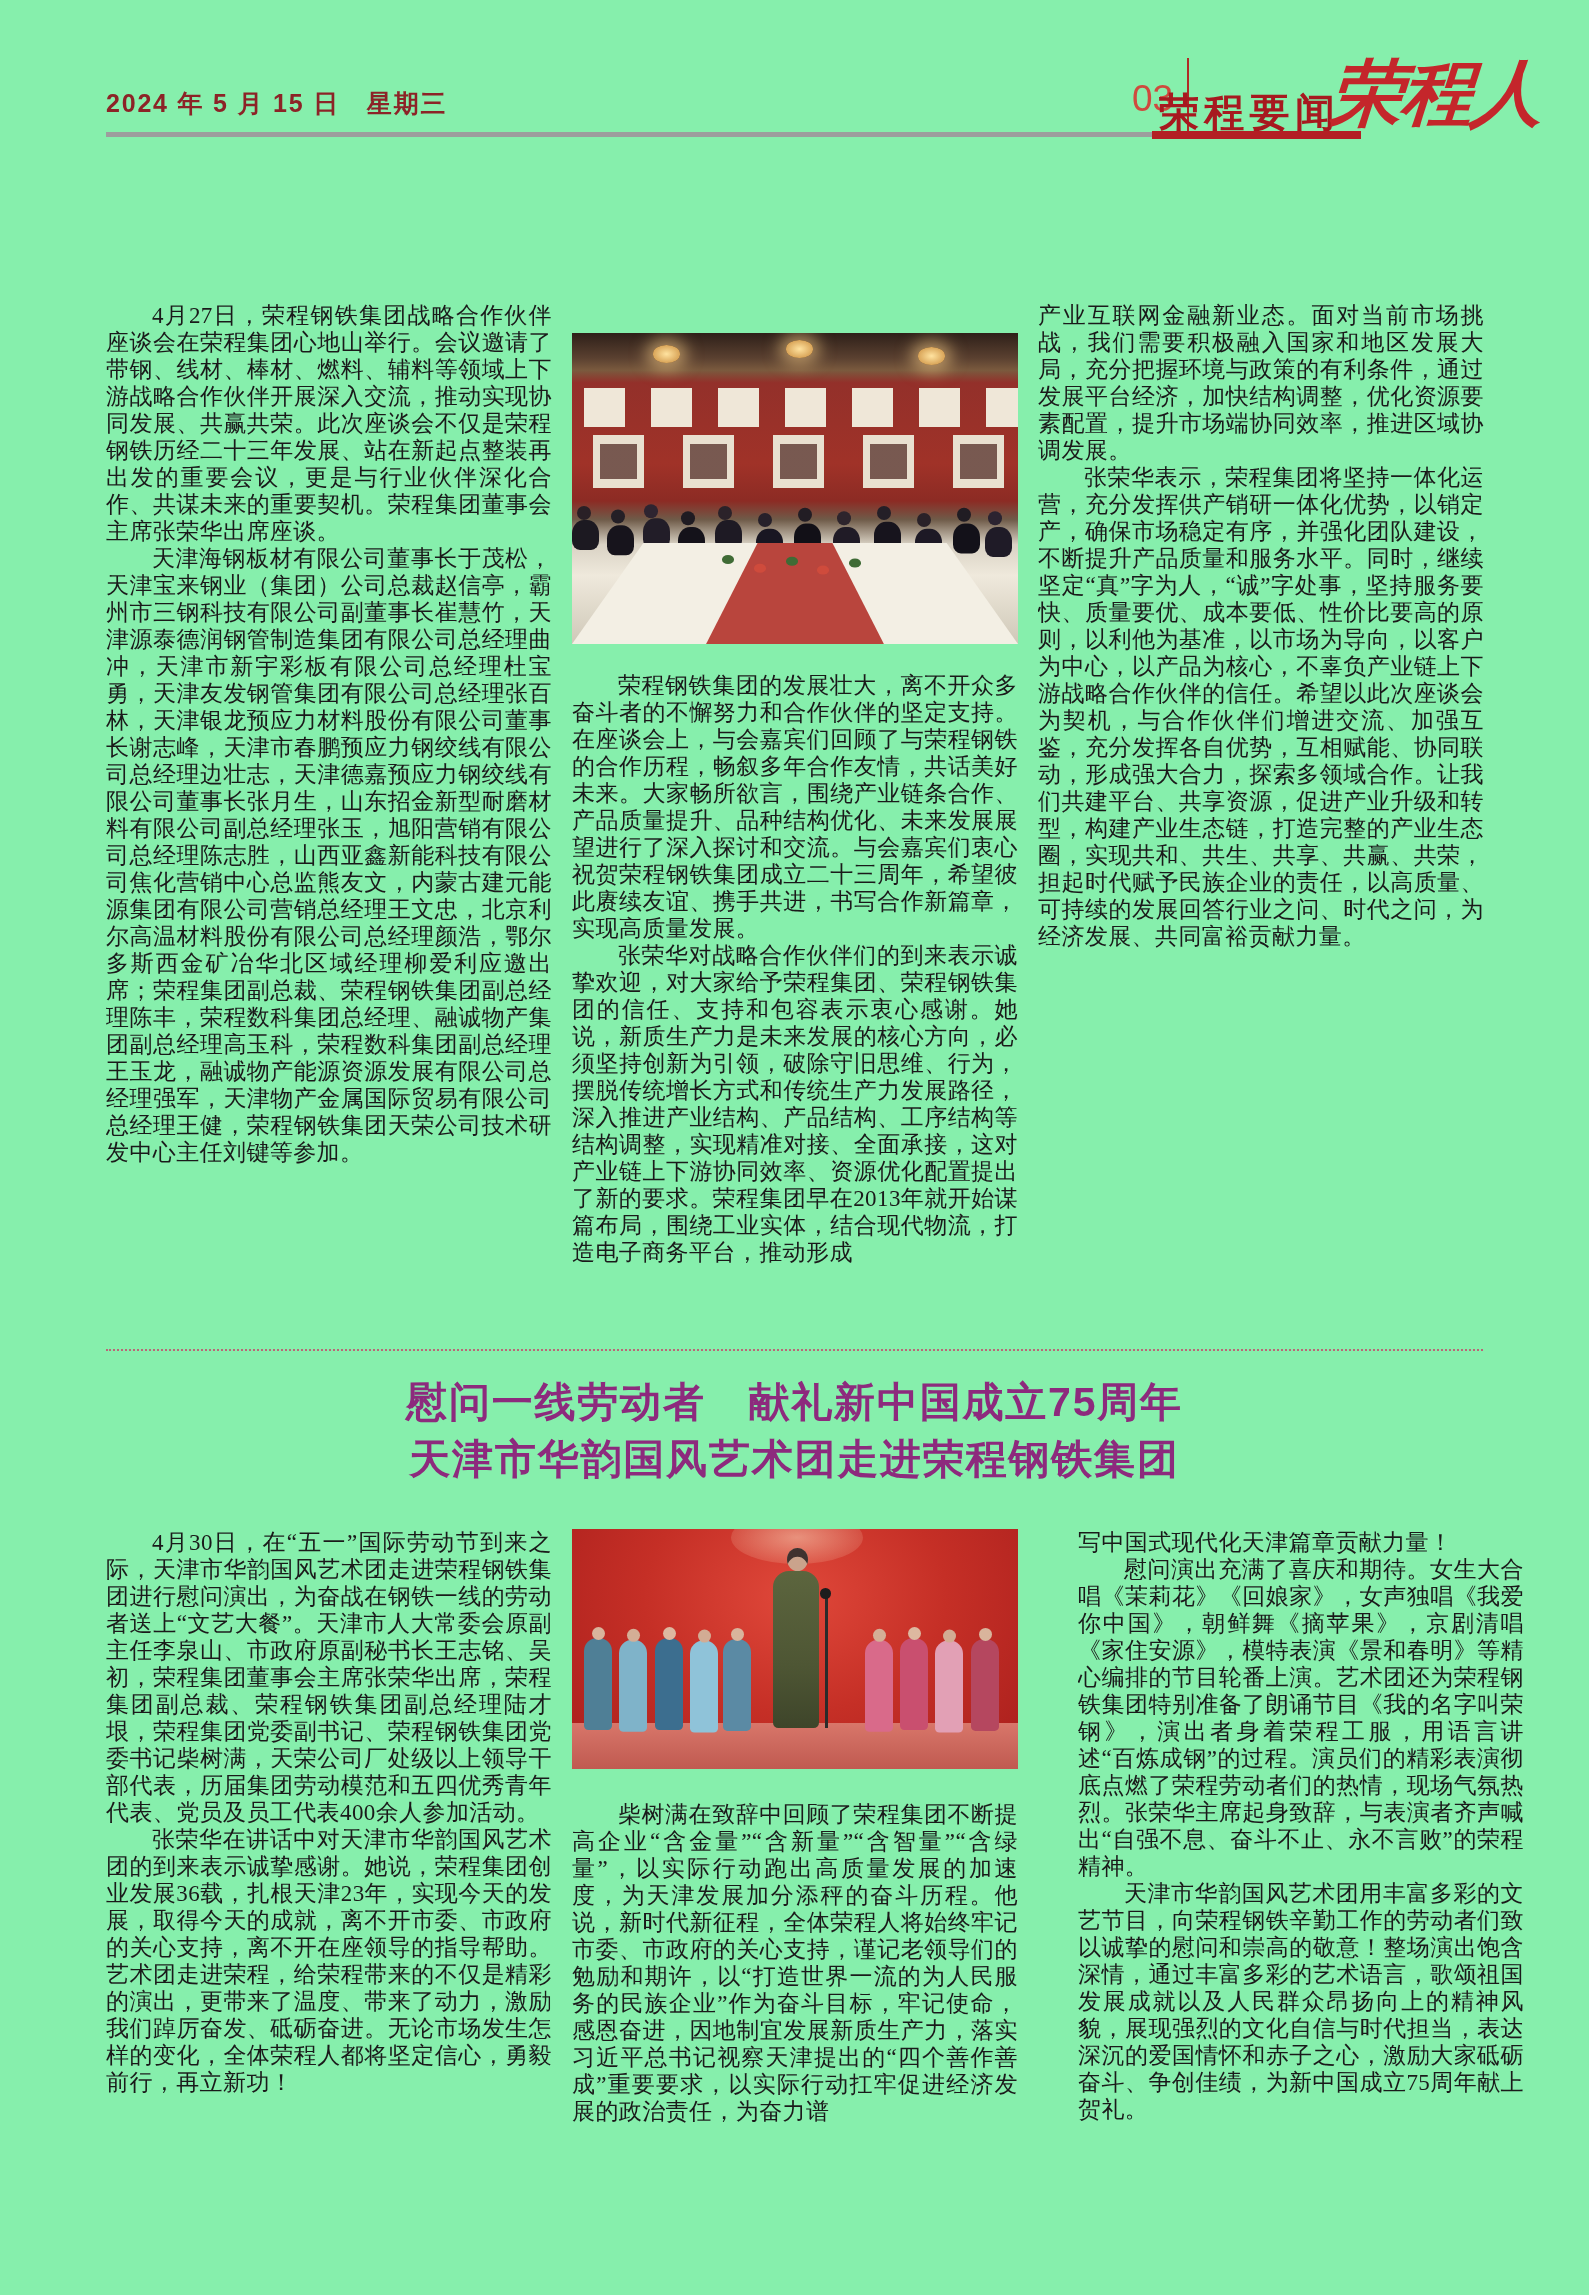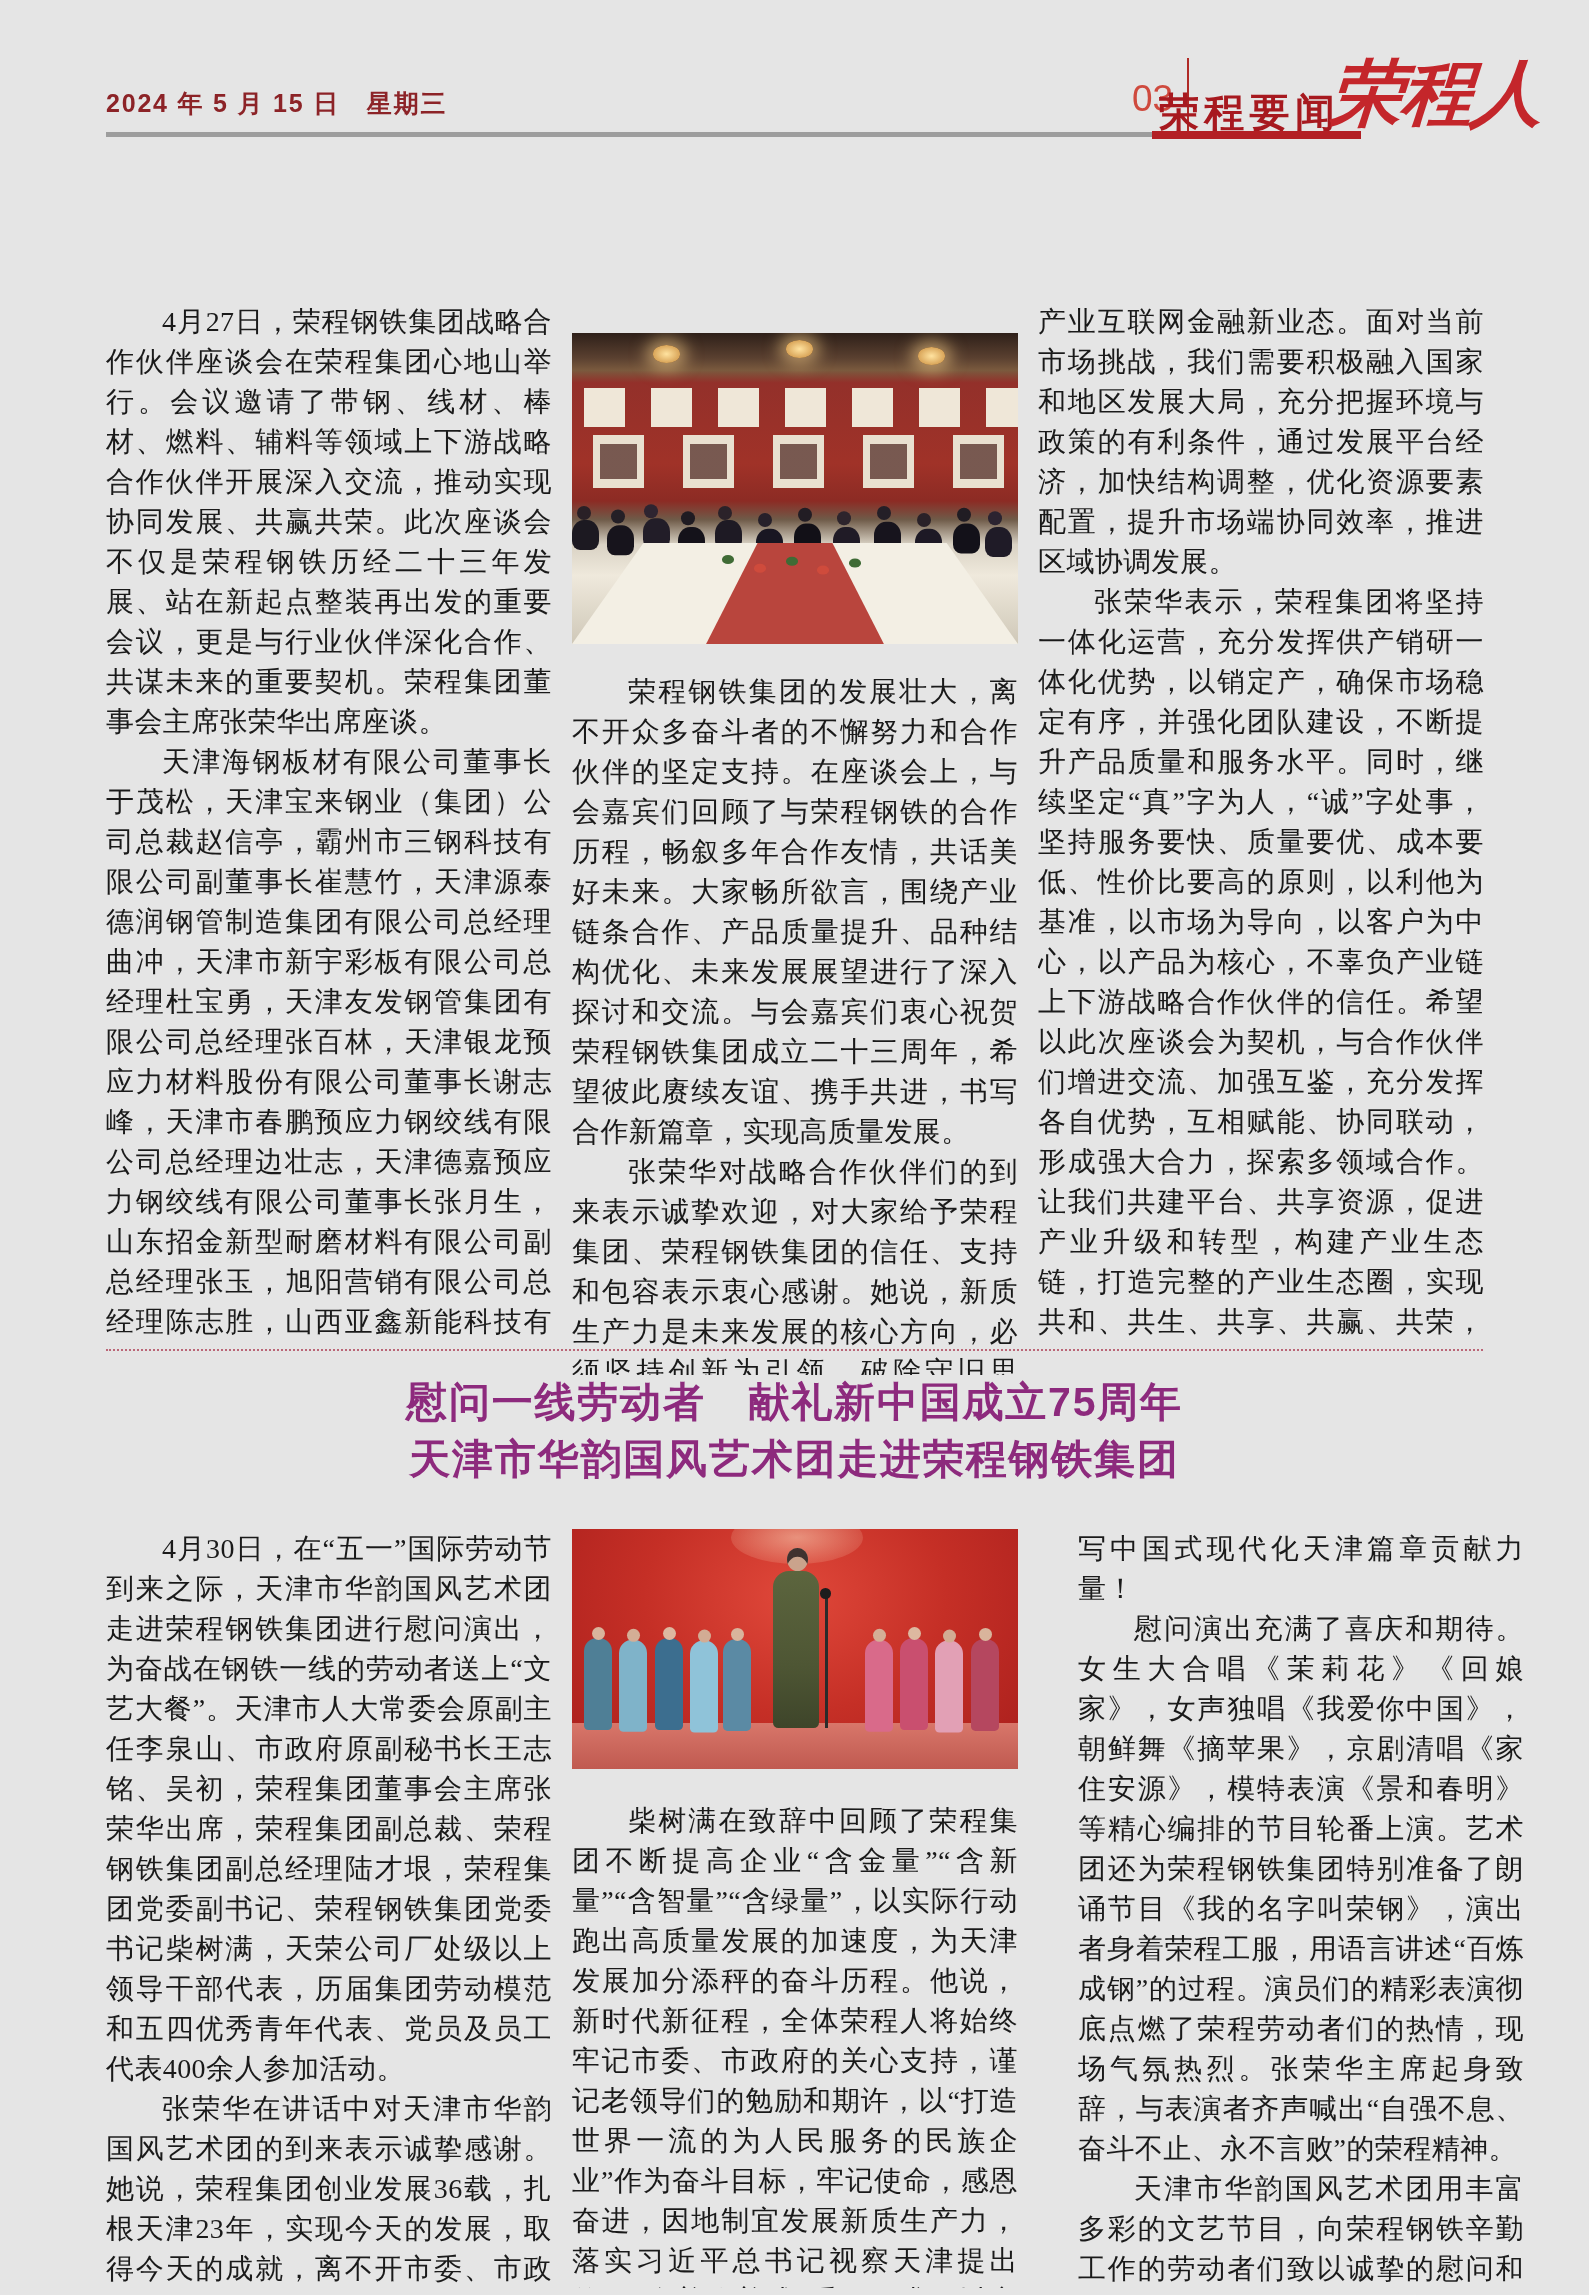--- a/index.html
+++ b/index.html
@@ -1,16 +1,16 @@
 <!DOCTYPE html>
 <html style="font-size:14px"><head>
 <meta charset="utf-8">
 <style>
   html,body{margin:0;padding:0;background:#ffffff;}
-  .page{position:relative;width:1589px;height:2295px;background:#e5e5e5;overflow:hidden;
+  .page{position:relative;width:1589px;height:2295px;background:#86efac;overflow:hidden;
         font-family:"Liberation Serif","DejaVu Serif",serif;color:#1a1a1a;}
 
   
   .issue-date{position:absolute;left:106px;top:87px;font-size:25px;font-weight:bold;
               color:#8c2327;font-family:"Liberation Sans","DejaVu Sans",sans-serif;letter-spacing:1.8px;}
   .pagenum{position:absolute;left:1132px;top:78px;font-size:37px;color:#cf4a3e;
            font-family:"Liberation Sans","DejaVu Sans",sans-serif;}
   .header-vline{position:absolute;left:1187px;top:58px;width:1.8px;height:76px;background:#b02a26;}
   .section-title{position:absolute;left:1159px;top:85px;font-size:40px;font-weight:bold;color:#a7191f;
                  font-family:"Liberation Sans","DejaVu Sans",sans-serif;letter-spacing:5.3px;}
@@ -21,21 +21,21 @@
 
   
   .a1-headline{position:absolute;left:106px;top:201px;width:1377px;text-align:center;
                font-family:"Liberation Sans","DejaVu Sans",sans-serif;font-weight:bold;
                font-size:40px;color:#6d1f5f;letter-spacing:1.8px;text-shadow:2.6px 2.6px 1.8px #b9b9b9;}
   .a2-headline{position:absolute;left:106px;top:1374px;width:1377px;text-align:center;
                font-family:"Liberation Sans","DejaVu Sans",sans-serif;font-weight:bold;
                font-size:41px;color:#8d2a7d;line-height:57px;letter-spacing:1.8px;}
 
   
-  .col{position:absolute;width:446px;font-size:28px;line-height:40px;text-align:justify;
+  .col{position:absolute;width:446px;font-size:23px;line-height:27px;text-align:justify;
        letter-spacing:0.4px;overflow:hidden;}
   .col p{margin:0;text-indent:2em;}
   .col p.noindent{text-indent:0;}
   .a1c1{left:106px;top:302px;height:1042px;}
   .a1c2{left:572px;top:302px;height:1042px;margin-top:31px;}
   .a1c3{left:1038px;top:302px;height:1042px;}
   .a2c1{left:106px;top:1529px;height:759px;}
   .a2c2{left:572px;top:1529px;height:759px;}
   .a2c3{left:1038px;top:1529px;height:759px;margin-left:40px;}
 

